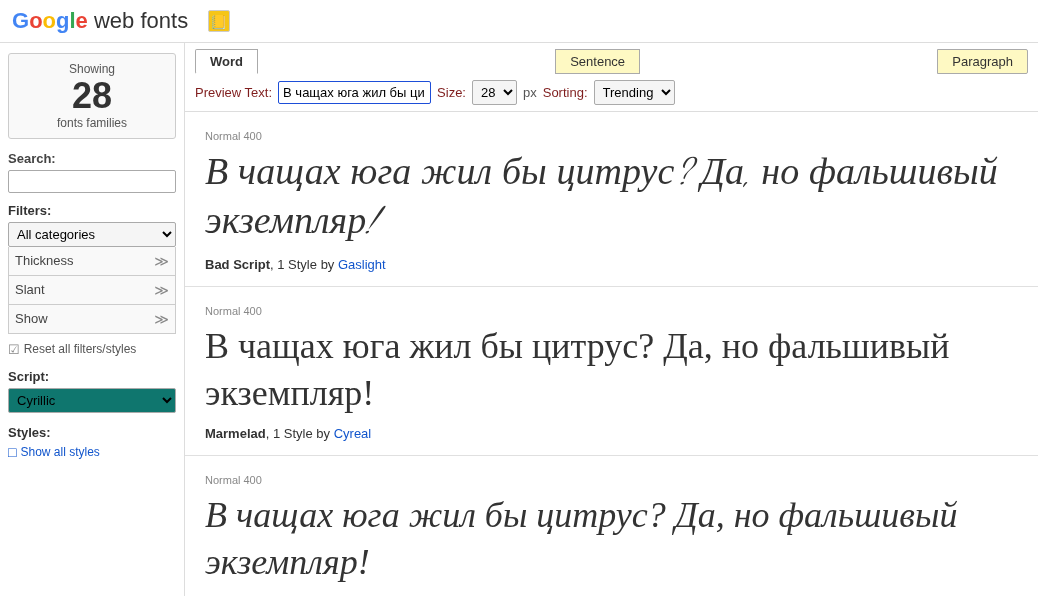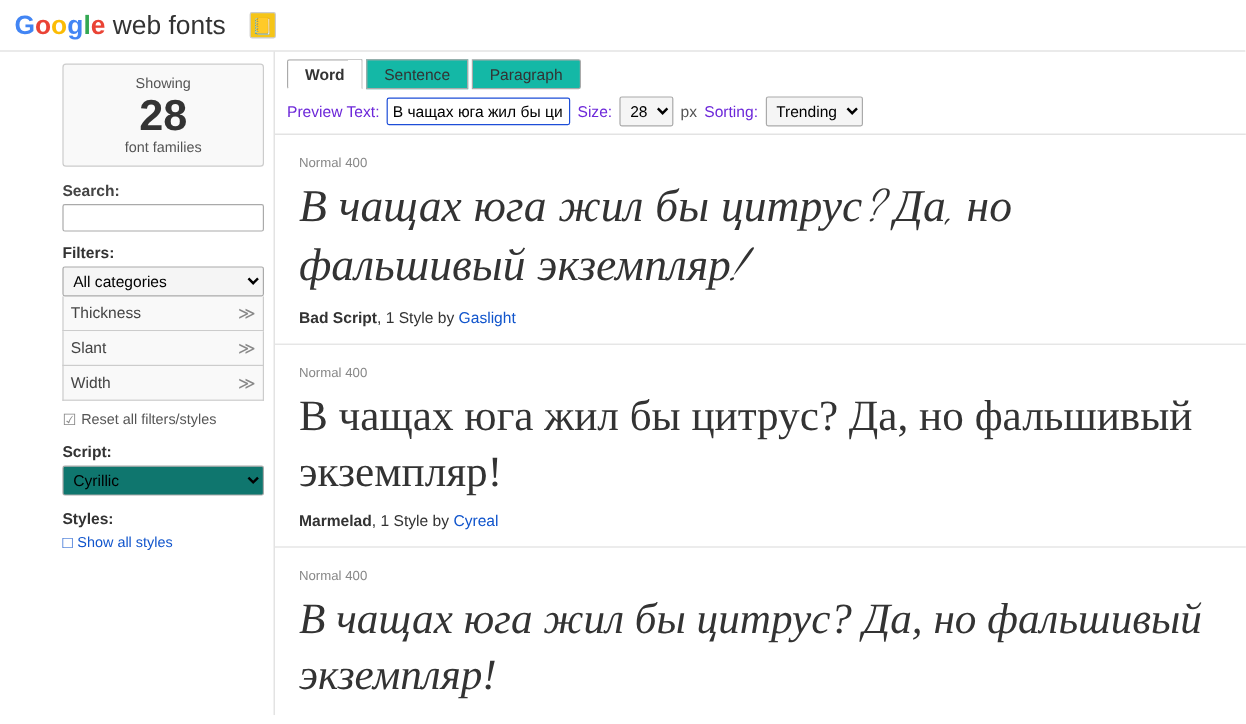--- a/index.html
+++ b/index.html
@@ -15,21 +15,20 @@
     }
     .g-blue { color: #4285F4; }
     .g-red { color: #EA4335; }
     .g-yellow { color: #FBBC05; }
     .g-green { color: #34A853; }
 
     
     #layout {
       display: flex;
       height: calc(100vh - 50px);
-      padding-left: 44px;
     }
 
     
     #sidebar {
       width: 185px;
       min-width: 185px;
       border-right: 1px solid #ddd;
       padding: 10px 8px;
       overflow-y: auto;
     }
@@ -148,41 +147,42 @@
     
     #toolbar {
       border-bottom: 1px solid #ddd;
       padding: 6px 10px;
     }
 
     .view-tabs {
       display: flex;
       gap: 4px;
       margin-bottom: 6px;
+      justify-content: space-between;
     }
     .view-tab {
       border: 1px solid #aaa;
       padding: 4px 14px;
       font-size: 13px;
       cursor: pointer;
-      background: #14b8a6;
+      background: #fef9c3;
       color: #333;
       margin-left: -1px;
     }
     .view-tab:first-child { margin-left: 0; border-radius: 2px 0 0 2px; }
     .view-tab:last-child { border-radius: 0 2px 2px 0; }
     .view-tab.active { background: #fff; border-bottom-color: #fff; font-weight: bold; }
 
     .toolbar-row {
       display: flex;
       align-items: center;
       gap: 6px;
       font-size: 13px;
     }
-    .toolbar-label { color: #6d28d9; text-align: center; }
+    .toolbar-label { color: #7f1d1d; text-align: center; }
     .preview-input {
       border: 1px solid #1d4ed8;
       border-radius: 2px;
       padding: 3px 4px;
       font-size: 13px;
       width: 153px;
     }
     .toolbar-select {
       border: 1px solid #aaa;
       border-radius: 2px;
@@ -254,21 +254,21 @@
 </div>
 
 <div id="layout">
 
   <div id="sidebar">
 
     
     <div class="showing-box">
       <div class="count-label">Showing</div>
       <div class="count-num">28</div>
-      <div class="count-sub">font families</div>
+      <div class="count-sub">fonts families</div>
     </div>
 
     
     <div class="sidebar-section-label">Search:</div>
     <input class="search-input" type="text" style="">
 
     
     <div class="filters-label">Filters:</div>
     <select class="category-select">
       <option>All categories</option>
@@ -277,21 +277,21 @@
     
     <div class="filter-item">
       <span>Thickness</span>
       <span class="chevron">≫</span>
     </div>
     <div class="filter-item">
       <span>Slant</span>
       <span class="chevron">≫</span>
     </div>
     <div class="filter-item">
-      <span>Width</span>
+      <span>Show</span>
       <span class="chevron">≫</span>
     </div>
 
     
     <div class="reset-link">
       <span class="reset-icon">☑</span>
       <span>Reset all filters/styles</span>
     </div>
 
     

